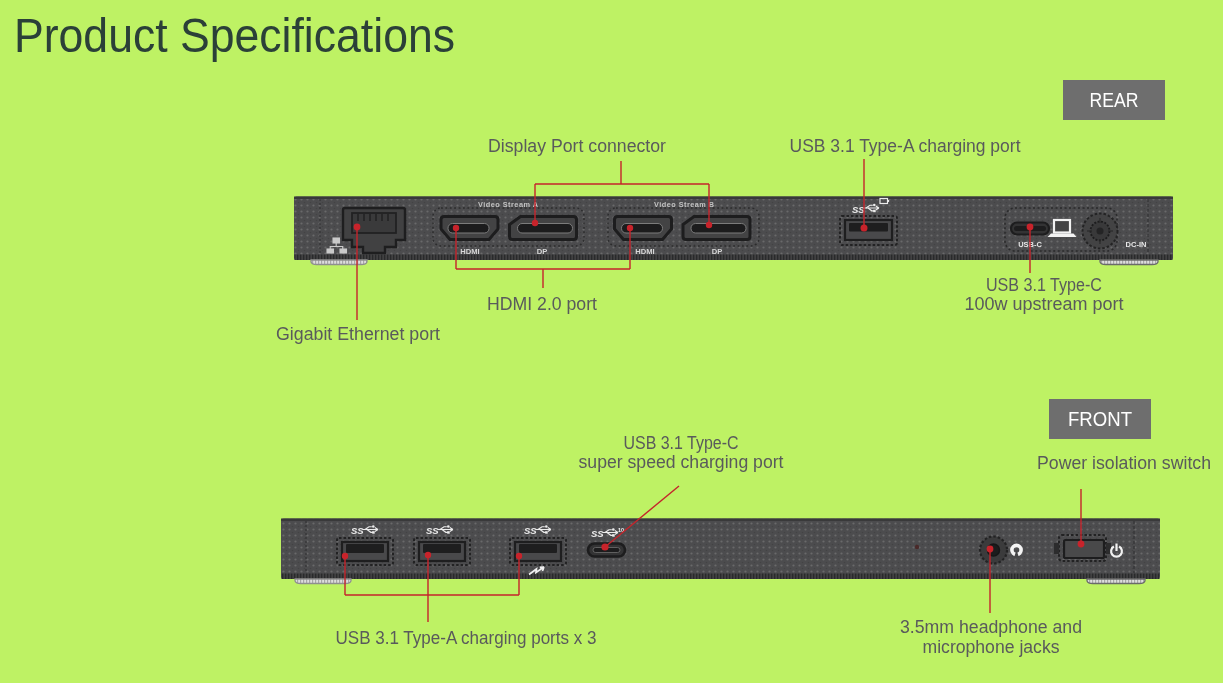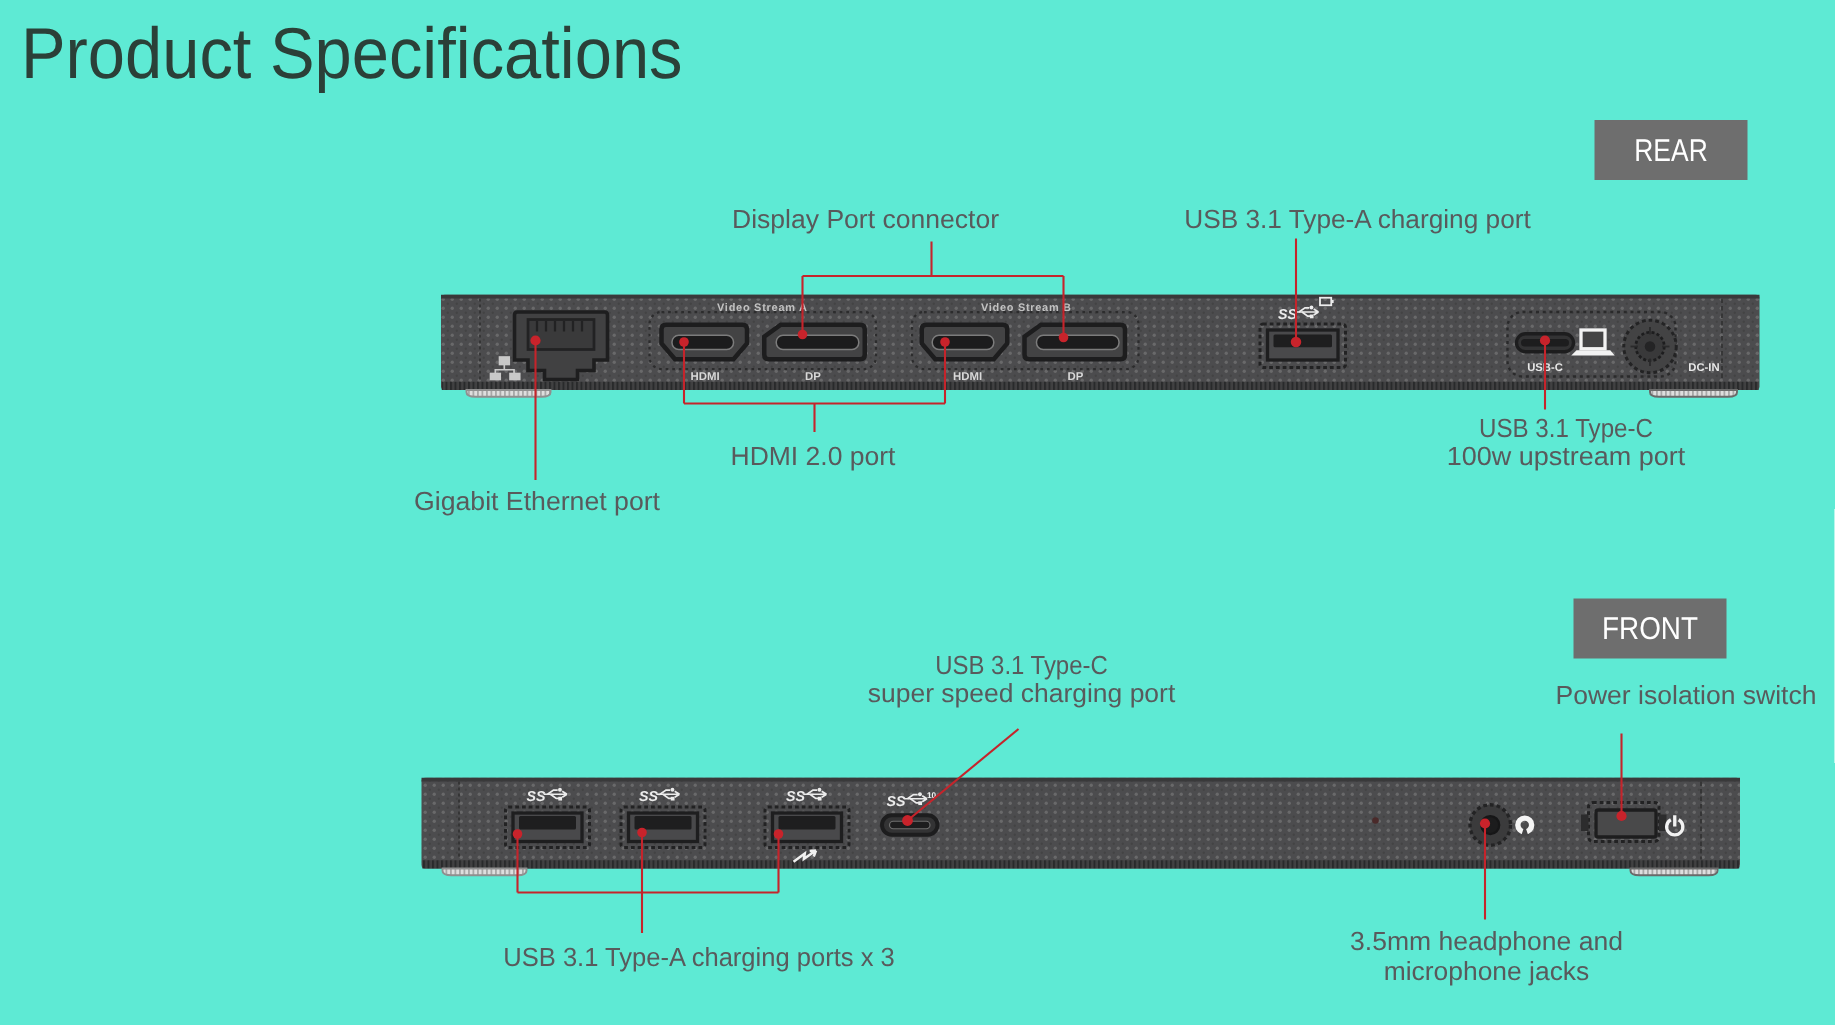--- a/index.html
+++ b/index.html
@@ -1,16 +1,16 @@
 <!DOCTYPE html>
 <html><head>
 <meta charset="utf-8">
 <style>
   html,body{margin:0;padding:0;background:#ffffff;}
-  #page{position:relative;width:1223px;height:683px;background:#5eead4;overflow:hidden;
+  #page{position:relative;width:1223px;height:683px;background:#bef264;overflow:hidden;
         font-family:"Liberation Sans",sans-serif;}
   svg{position:absolute;left:0;top:0;}
   text{font-family:"Liberation Sans",sans-serif;}
 </style>
 </head>
 <body>
 <div id="page">
 <svg width="1223" height="683" viewBox="0 0 1223 683">
 <defs>
   <pattern id="dots" width="6" height="6" patternUnits="userSpaceOnUse">

